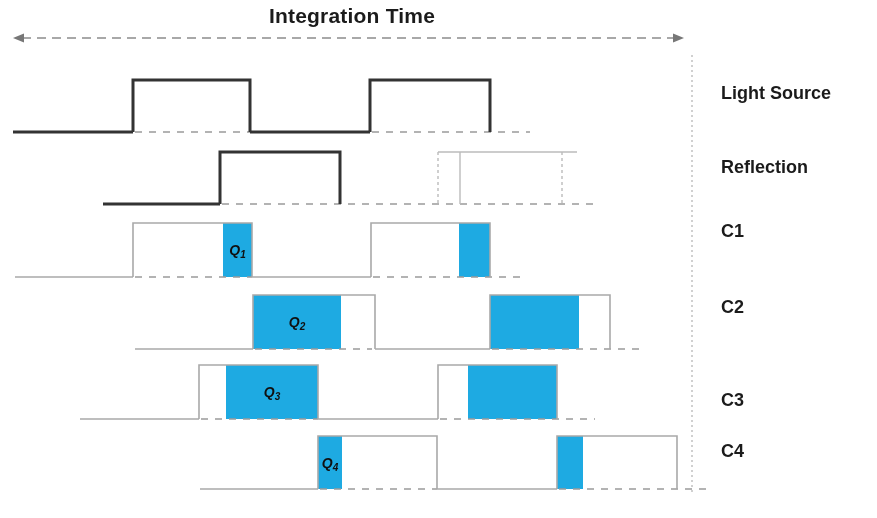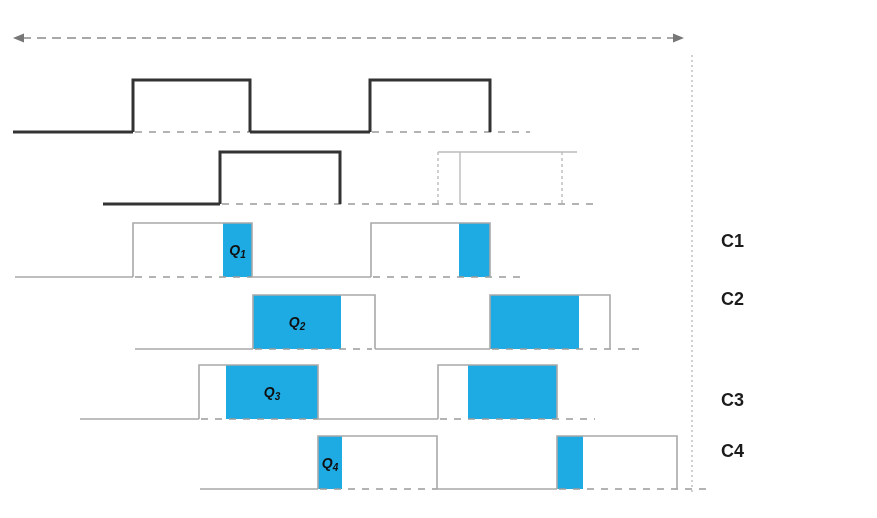--- a/index.html
+++ b/index.html
@@ -12,29 +12,30 @@
     font-size:21px;font-weight:700;color:#1b1b1b;white-space:nowrap;
     letter-spacing:0.2px;
   }
   #wave-svg{position:absolute;left:0;top:0;}
   .row-label{
     position:absolute;left:721px;font-size:18px;font-weight:700;
     color:#1b1b1b;white-space:nowrap;line-height:22px;
   }
   .lbl-0{top:82px}
   .lbl-1{top:156px}
-  .lbl-2{top:230px}
-  .lbl-3{top:288px}
+  .lbl-2{top:220px}
+  .lbl-3{top:296px}
   .lbl-4{top:389px}
   .lbl-5{top:440px}
 </style>
 </head>
 <body>
 
 <div class="stage">
+  <div class="title">Integration Time</div>
   <svg id="wave-svg" width="877" height="518" viewBox="0 0 877 518">
       <g>
         <line x1="22" y1="38" x2="675" y2="38" stroke="#8C8C8C" stroke-width="1.7" stroke-linecap="butt" stroke-dasharray="9 6"></line>
         <polygon points="13,38 24,33.4 24,42.6" fill="#777777"></polygon>
         <polygon points="684,38 673,33.4 673,42.6" fill="#777777"></polygon>
       </g>
       <line x1="692" y1="55" x2="692" y2="492" stroke="#BDBDBD" stroke-width="1.4" stroke-linecap="butt" stroke-dasharray="2 3"></line>
       <g>
         <line x1="135" y1="132" x2="250" y2="132" stroke="#9A9A9A" stroke-width="1.6" stroke-linecap="butt" stroke-dasharray="7 7"></line>
         <line x1="372" y1="132" x2="530" y2="132" stroke="#9A9A9A" stroke-width="1.6" stroke-linecap="butt" stroke-dasharray="7 7"></line>
@@ -90,17 +91,19 @@
         <rect x="557" y="436" width="26" height="53" fill="#1EAAE2"></rect>
         <line x1="320" y1="489" x2="437" y2="489" stroke="#9A9A9A" stroke-width="1.6" stroke-linecap="butt" stroke-dasharray="7 7"></line>
         <line x1="559" y1="489" x2="710" y2="489" stroke="#9A9A9A" stroke-width="1.6" stroke-linecap="butt" stroke-dasharray="7 7"></line>
         <line x1="200" y1="489" x2="318" y2="489" stroke="#A9A9A9" stroke-width="1.6" stroke-linecap="butt"></line>
         <line x1="437" y1="489" x2="557" y2="489" stroke="#A9A9A9" stroke-width="1.6" stroke-linecap="butt"></line>
         <path d="M 318 489 L 318 436 L 437 436 L 437 489" fill="none" stroke="#A9A9A9" stroke-width="1.6" stroke-linejoin="miter"></path>
         <path d="M 557 489 L 557 436 L 677 436 L 677 489" fill="none" stroke="#A9A9A9" stroke-width="1.6" stroke-linejoin="miter"></path>
         <text x="330" y="467.5" text-anchor="middle" font-size="14" font-style="italic" font-weight="bold" fill="#101010"><tspan>Q</tspan><tspan font-size="10" dy="3">4</tspan></text>
       </g>
     </svg>
+  <div class="row-label lbl-0">Light Source</div>
+  <div class="row-label lbl-1">Reflection</div>
   <div class="row-label lbl-2">C1</div>
   <div class="row-label lbl-3">C2</div>
   <div class="row-label lbl-4">C3</div>
   <div class="row-label lbl-5">C4</div>
 </div>
 
 </body></html>

